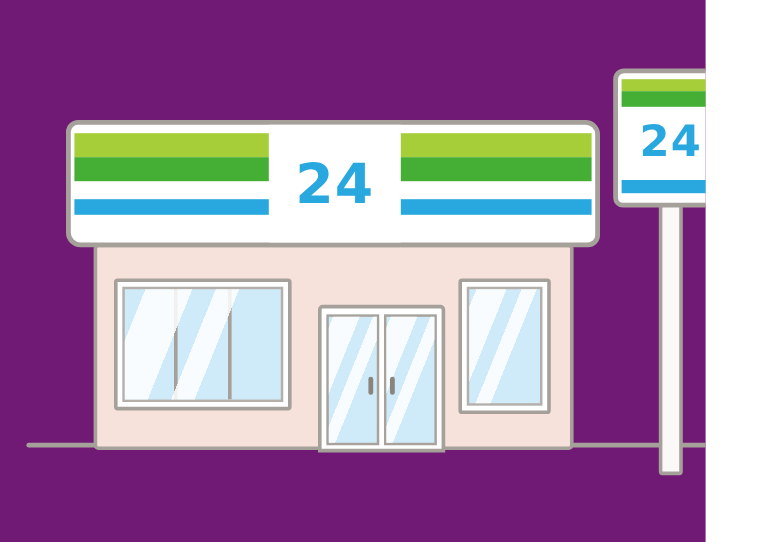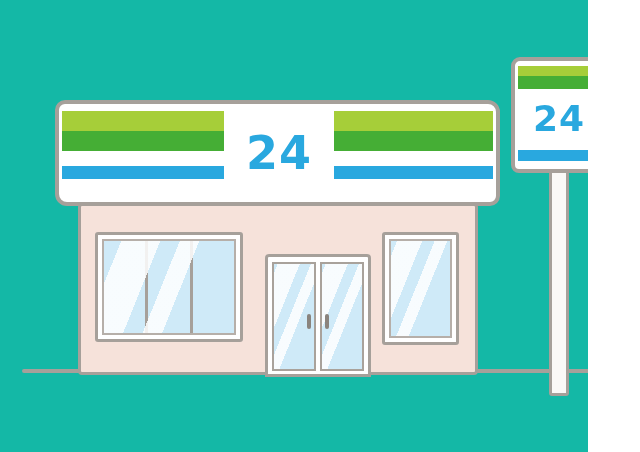--- a/index.html
+++ b/index.html
@@ -1,20 +1,20 @@
 <!DOCTYPE html>
 <html style="--color-outline: #a6a09a; --color-light-green: #a6ce39; --color-green: #45ae35; --color-blue: #29a8df; --color-number: #29a8df; --color-wall: #f6e2da; --color-glass: #cfeaf8; --color-pole: #faf9f7;"><head>
 <meta charset="utf-8">
 <style>
   html, body { margin: 0; padding: 0; background: #ffffff; }
   .canvas {
     position: relative;
     width: 588px;
     height: 452px;
-    background: #14b8a6;
+    background: #701a75;
     overflow: hidden;
     font-family: "DejaVu Sans", sans-serif;
   }
 
   
   .ground {
     position: absolute;
     left: 22px; top: 369px;
     width: 596px; height: 4px;
     background: var(--color-outline, #a6a09a);

